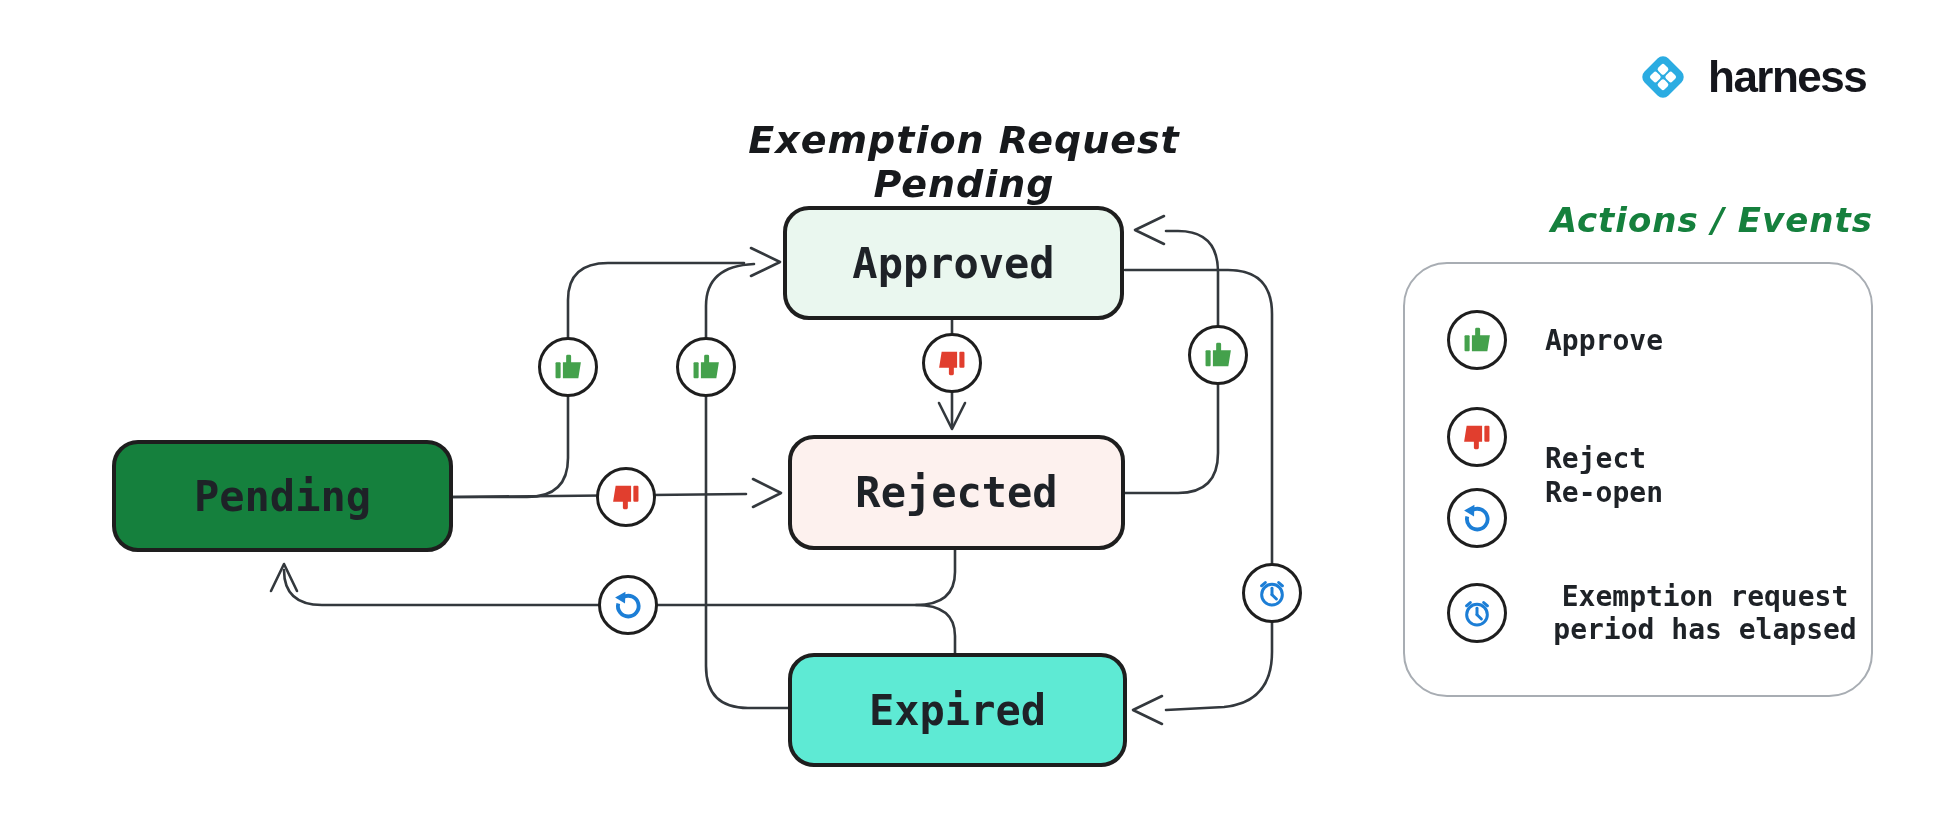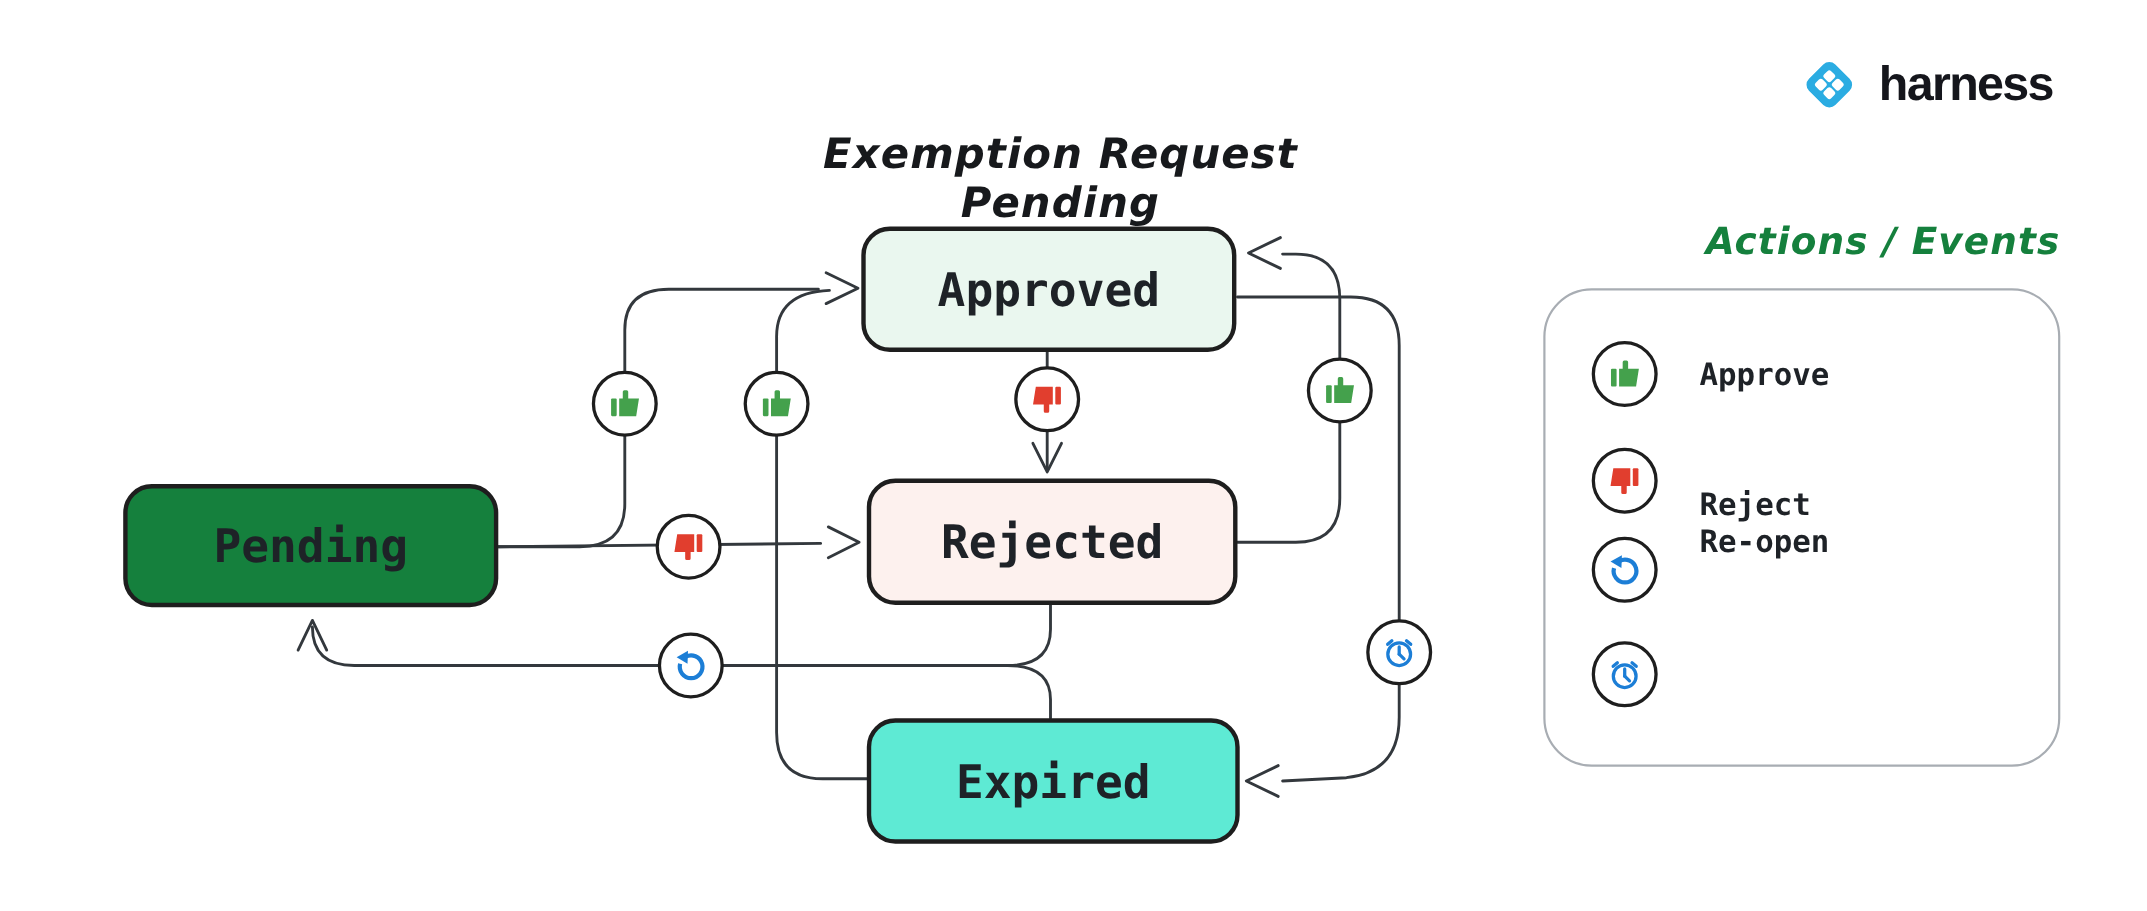--- a/index.html
+++ b/index.html
@@ -204,14 +204,15 @@
         <use href="#ico-reopen"></use>
       </svg>
   </div>
   <div class="legend-label l3">Re-open</div>
 
   <div class="badge" style="left:1447px; top:583px;">
     <svg class="ico blue">
         <use href="#ico-alarm"></use>
       </svg>
   </div>
+  <div class="legend-label l4">Exemption request period has elapsed</div>
 
 </div>
 
 </body></html>

